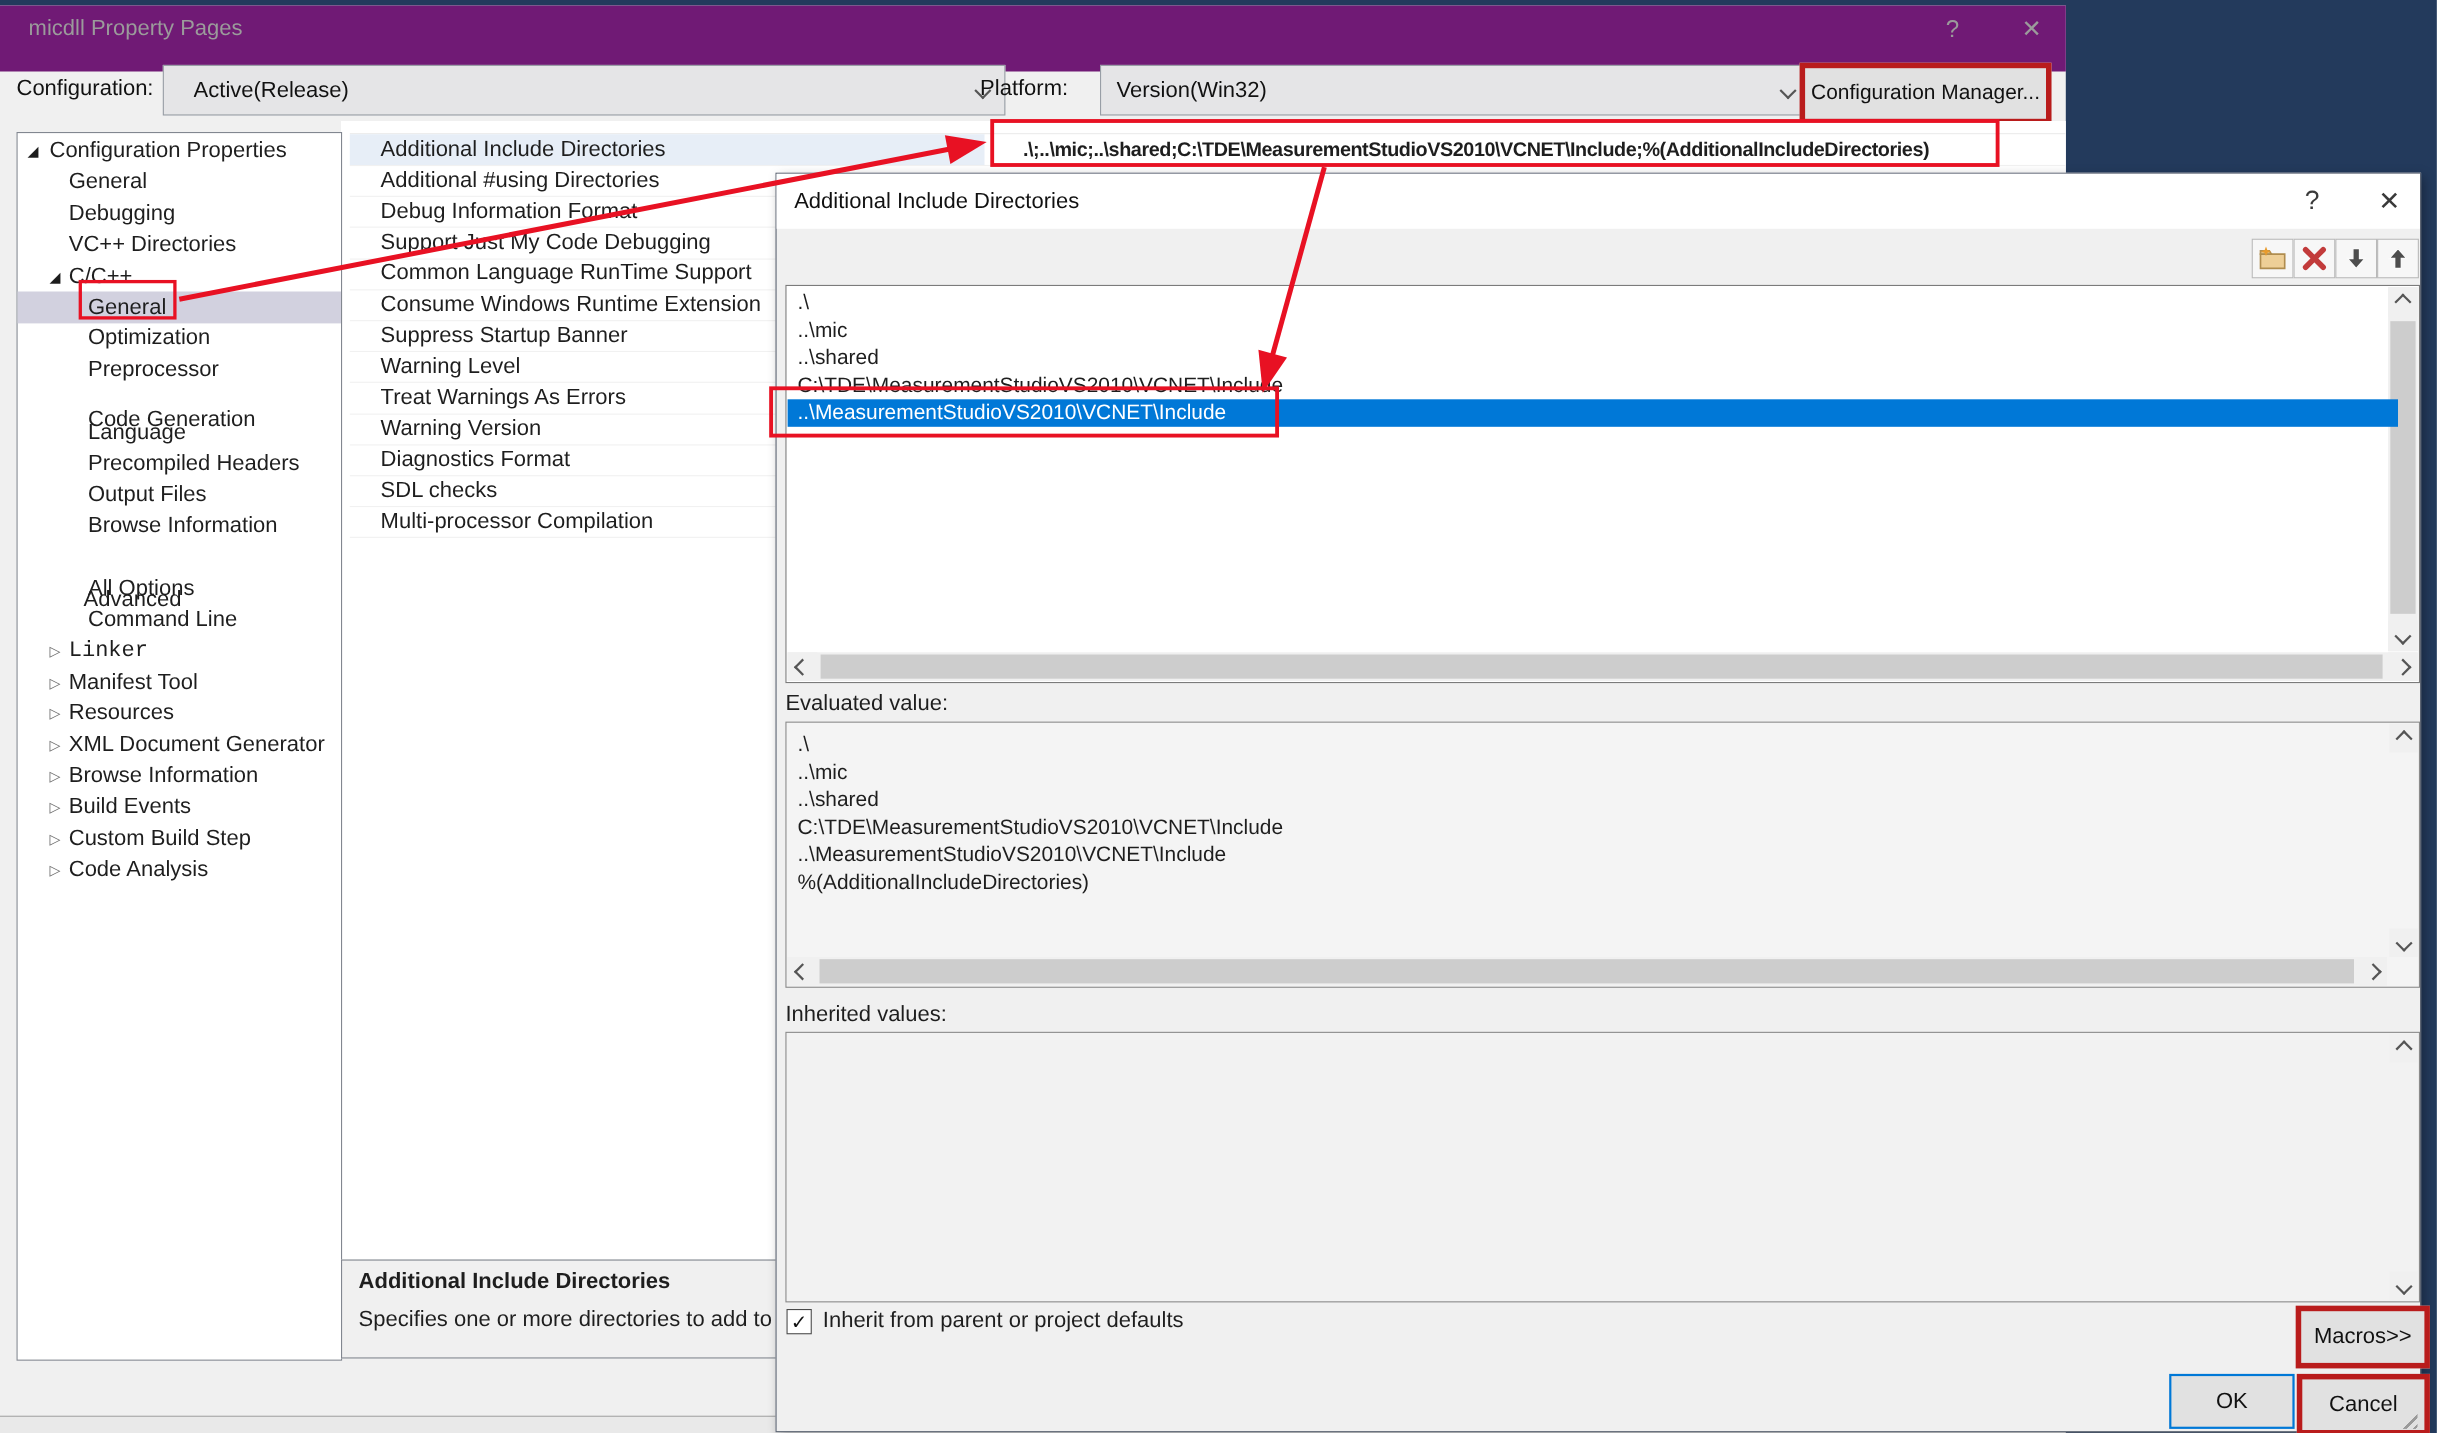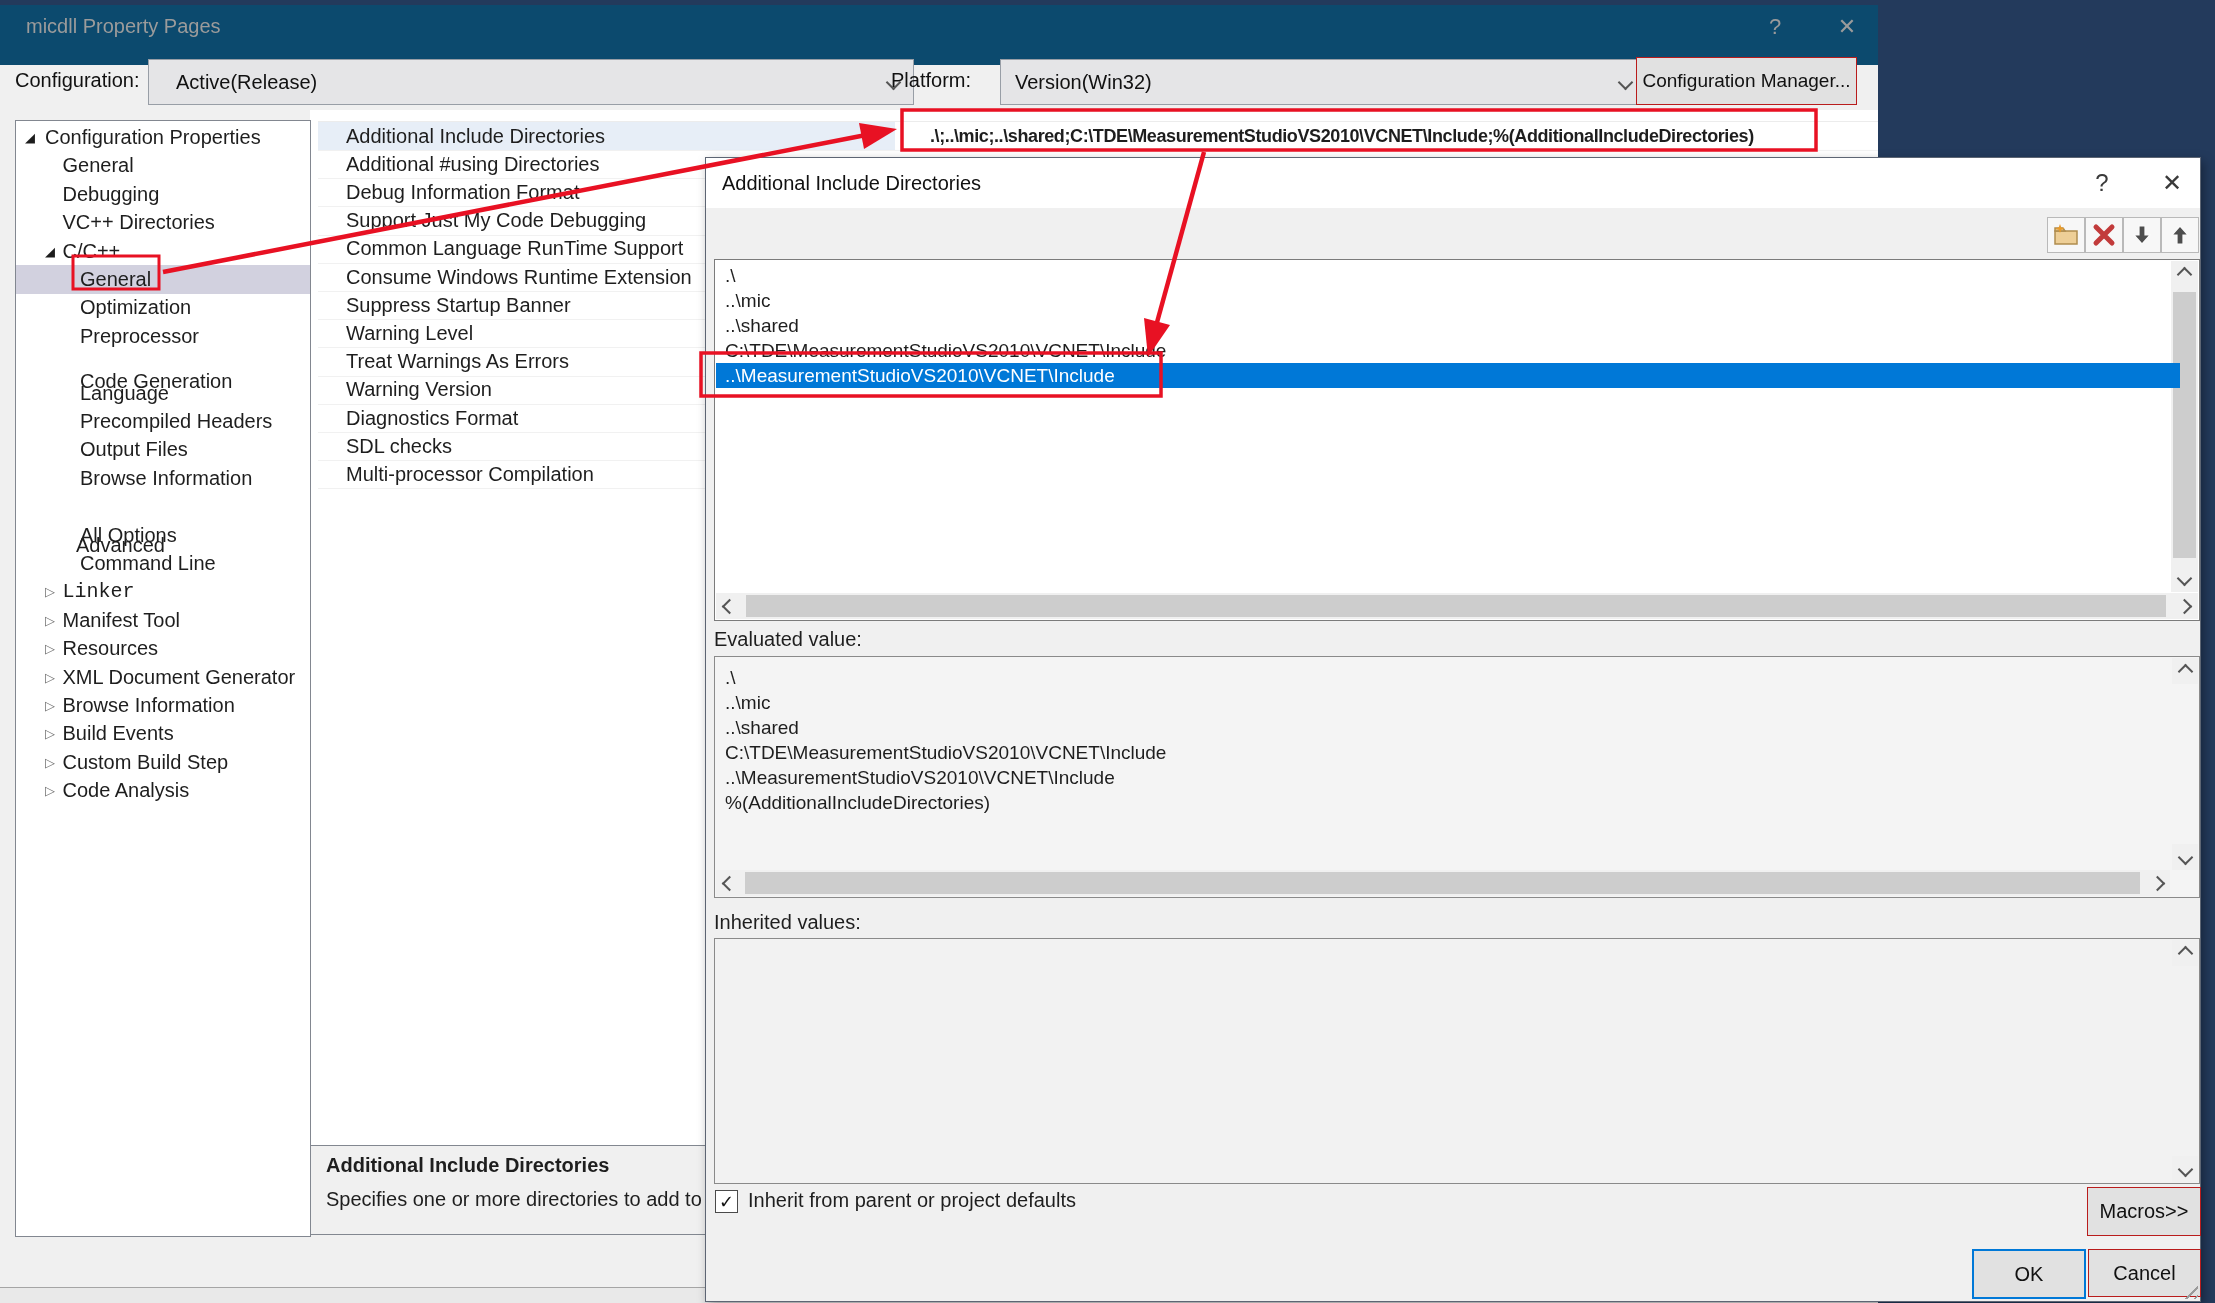--- a/index.html
+++ b/index.html
@@ -2,29 +2,29 @@
 <html><head>
 <meta charset="utf-8">
 <style>
   html,body{margin:0;padding:0;background:#233a5c;}
   #canvas{position:relative;width:2215px;height:1303px;background:#233a5c;overflow:hidden;
           font-family:"Liberation Sans",sans-serif;color:#1e1e1e;}
   .abs{position:absolute;}
 
   
   .main-window{left:0;top:5px;width:1878px;height:1282px;background:#f0f0f0;border-bottom:2px solid #a5a5a5;}
-  .titlebar{left:0;top:0;width:100%;height:60px;background:#0c4a6e;}
+  .titlebar{left:0;top:0;width:100%;height:60px;background:#701a75;}
   .win-title{left:26px;top:0;height:43px;display:flex;align-items:center;color:#9b9b9b;font-size:20px;}
   .win-glyph{top:0;width:44px;height:43px;display:flex;align-items:center;justify-content:center;
              color:#9b9b9b;font-size:22px;}
   .cfg-label{top:52px;height:46px;display:flex;align-items:center;font-size:20px;color:#111;}
   .combo{background:#e5e5e7;border:1px solid #989ea6;display:flex;align-items:center;
          padding:0 14px;font-size:20px;color:#111;}
   .combo .combo-text{flex:1;white-space:nowrap;overflow:hidden;}
-  .btn{background:#e1e1e1;border:1px solid #b91c1c;display:flex;align-items:center;
+  .btn{background:#e1e1e1;border:5px solid #b91c1c;display:flex;align-items:center;
        justify-content:center;font-size:20px;color:#111;}
 
   .content-white{left:310px;top:105px;width:1568px;height:1035px;background:#ffffff;}
 
   
   .tree-panel{left:15px;top:115px;width:294px;height:1115px;background:#ffffff;border:1px solid #828790;}
   .tree-row{position:absolute;left:0;right:0;height:29px;font-size:20px;}
   .tree-row.sel{background:#d2d1df;}
   .tree-arrow{position:absolute;top:0;height:29px;display:flex;align-items:center;font-size:13px;color:#1c1c1c;}
   .tree-arrow.col{color:#6f6f6f;}

